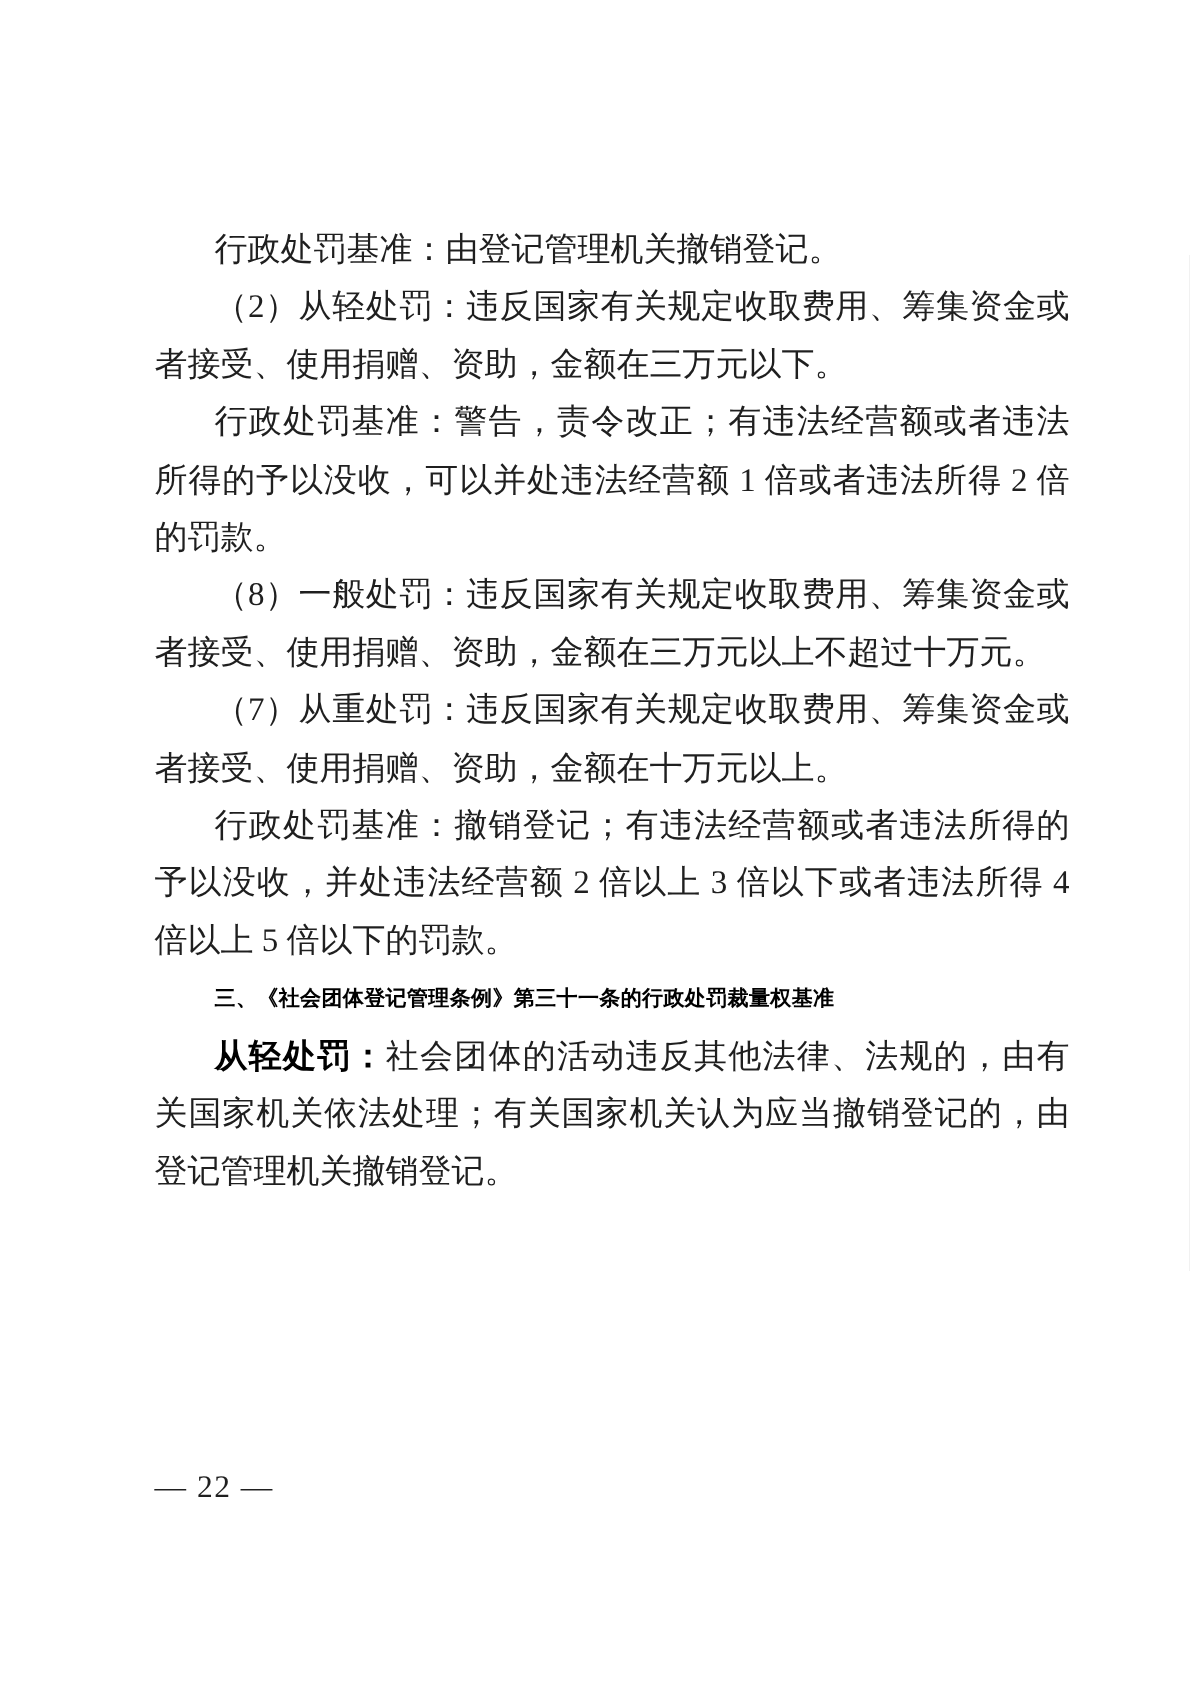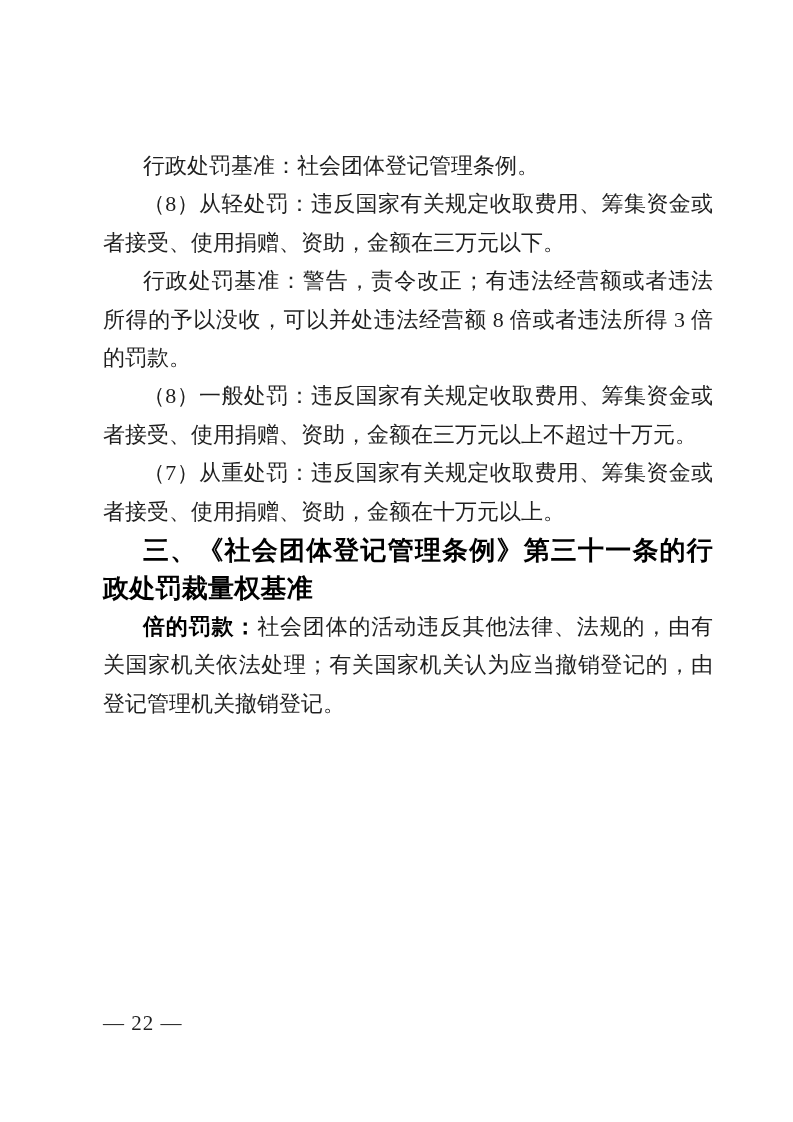--- a/index.html
+++ b/index.html
@@ -30,57 +30,58 @@
     margin: 0;
     padding: 0;
     text-indent: 40px;
   }
   .body-text h2.heading {
     margin: 0;
     padding: 0;
     text-indent: 40px;
     font-family: "Liberation Sans", "DejaVu Sans", sans-serif;
     font-weight: bold;
-    font-size: 26px;
+    font-size: 14px;
     letter-spacing: 0.25px;
     line-height: 38.4px;
     color: #000000;
     text-align: justify;
   }
   .lead {
     font-family: "Liberation Sans", "DejaVu Sans", sans-serif;
     font-weight: bold;
     color: #000000;
   }
   .page-footer {
     position: absolute;
     left: 103px;
-    top: 1006px;
+    top: 974px;
     height: 34px;
     display: flex;
     align-items: center;
     justify-content: center;
   }
   .page-number {
     font-family: "Liberation Serif", "DejaVu Serif", serif;
     font-size: 21px;
     color: #1f1f1f;
     letter-spacing: 1px;
     white-space: pre;
   }
 </style>
 </head>
 <body>
 
 <div class="page">
   <main class="body-text" id="doc-body">
-      <p class="body">行政处罚基准：社会团体登记管理条例。</p>
-      <p class="body">（8）从轻处罚：违反国家有关规定收取费用、筹集资金或者接受、使用捐赠、资助，金额在三万元以下。</p>
-      <p class="body">行政处罚基准：警告，责令改正；有违法经营额或者违法所得的予以没收，可以并处违法经营额 8 倍或者违法所得 3 倍的罚款。</p>
+      <p class="body">行政处罚基准：由登记管理机关撤销登记。</p>
+      <p class="body">（2）从轻处罚：违反国家有关规定收取费用、筹集资金或者接受、使用捐赠、资助，金额在三万元以下。</p>
+      <p class="body">行政处罚基准：警告，责令改正；有违法经营额或者违法所得的予以没收，可以并处违法经营额 1 倍或者违法所得 2 倍的罚款。</p>
       <p class="body">（8）一般处罚：违反国家有关规定收取费用、筹集资金或者接受、使用捐赠、资助，金额在三万元以上不超过十万元。</p>
       <p class="body">（7）从重处罚：违反国家有关规定收取费用、筹集资金或者接受、使用捐赠、资助，金额在十万元以上。</p>
+      <p class="body">行政处罚基准：撤销登记；有违法经营额或者违法所得的予以没收，并处违法经营额 2 倍以上 3 倍以下或者违法所得 4 倍以上 5 倍以下的罚款。</p>
       <h2 class="heading">三、《社会团体登记管理条例》第三十一条的行政处罚裁量权基准</h2>
-      <p class="body"><b class="lead">倍的罚款：</b>社会团体的活动违反其他法律、法规的，由有关国家机关依法处理；有关国家机关认为应当撤销登记的，由登记管理机关撤销登记。</p>
+      <p class="body"><b class="lead">从轻处罚：</b>社会团体的活动违反其他法律、法规的，由有关国家机关依法处理；有关国家机关认为应当撤销登记的，由登记管理机关撤销登记。</p>
     </main>
   <footer class="page-footer">
     <span class="page-number">— 22 —</span>
   </footer>
 </div>
 
 </body></html>

